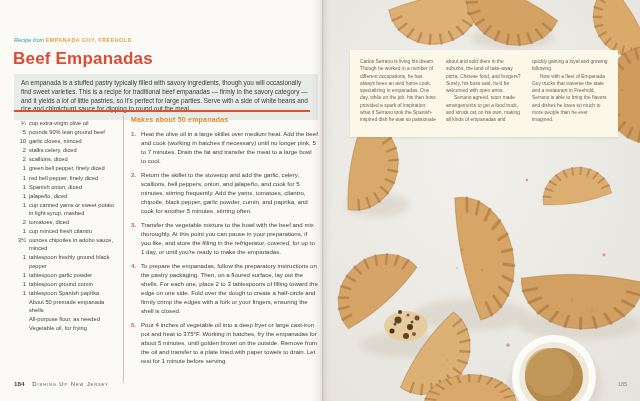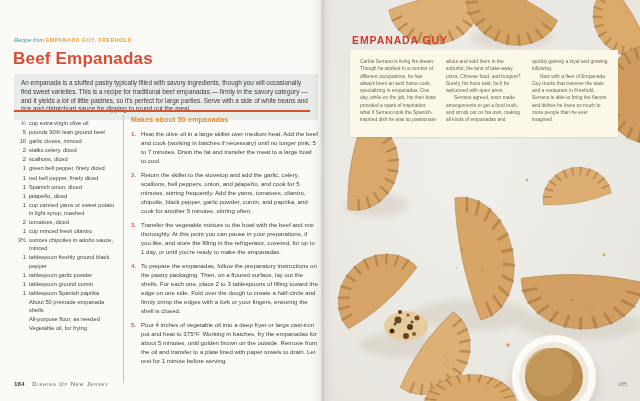--- a/index.html
+++ b/index.html
@@ -278,21 +278,20 @@
     </g>
 
     <g>
       <circle cx="232" cy="377" r="42" fill="#fcfbf8"></circle>
       <circle cx="232" cy="377" r="35" fill="#efe9dc"></circle>
       <circle cx="232" cy="377" r="29" fill="#b78a4d"></circle>
       <circle cx="227" cy="372" r="24" fill="#c69c5f" opacity="0.7"></circle>
     </g>
   </svg>
 
-  <div class="story-head">EMPANADA GUY</div>
 
   <div class="story-box">
     <div class="story-col">
       <p>Carlos Serrano is living his dream. Though he worked in a number of different occupations, he has always been an avid home cook, specializing in empanadas. One day, while on the job, his then boss provided a spark of inspiration: what if Serrano took the Spanish-inspired dish he was so passionate</p>
     </div>
     <div class="story-col">
       <p>about and sold them in the suburbs, the land of take-away pizza, Chinese food, and burgers? Surely, his boss said, he'd be welcomed with open arms.</p>
       <p>Serrano agreed, soon made arrangements to get a food truck, and struck out on his own, making all kinds of empanadas and</p>
     </div>
     <div class="story-col">

